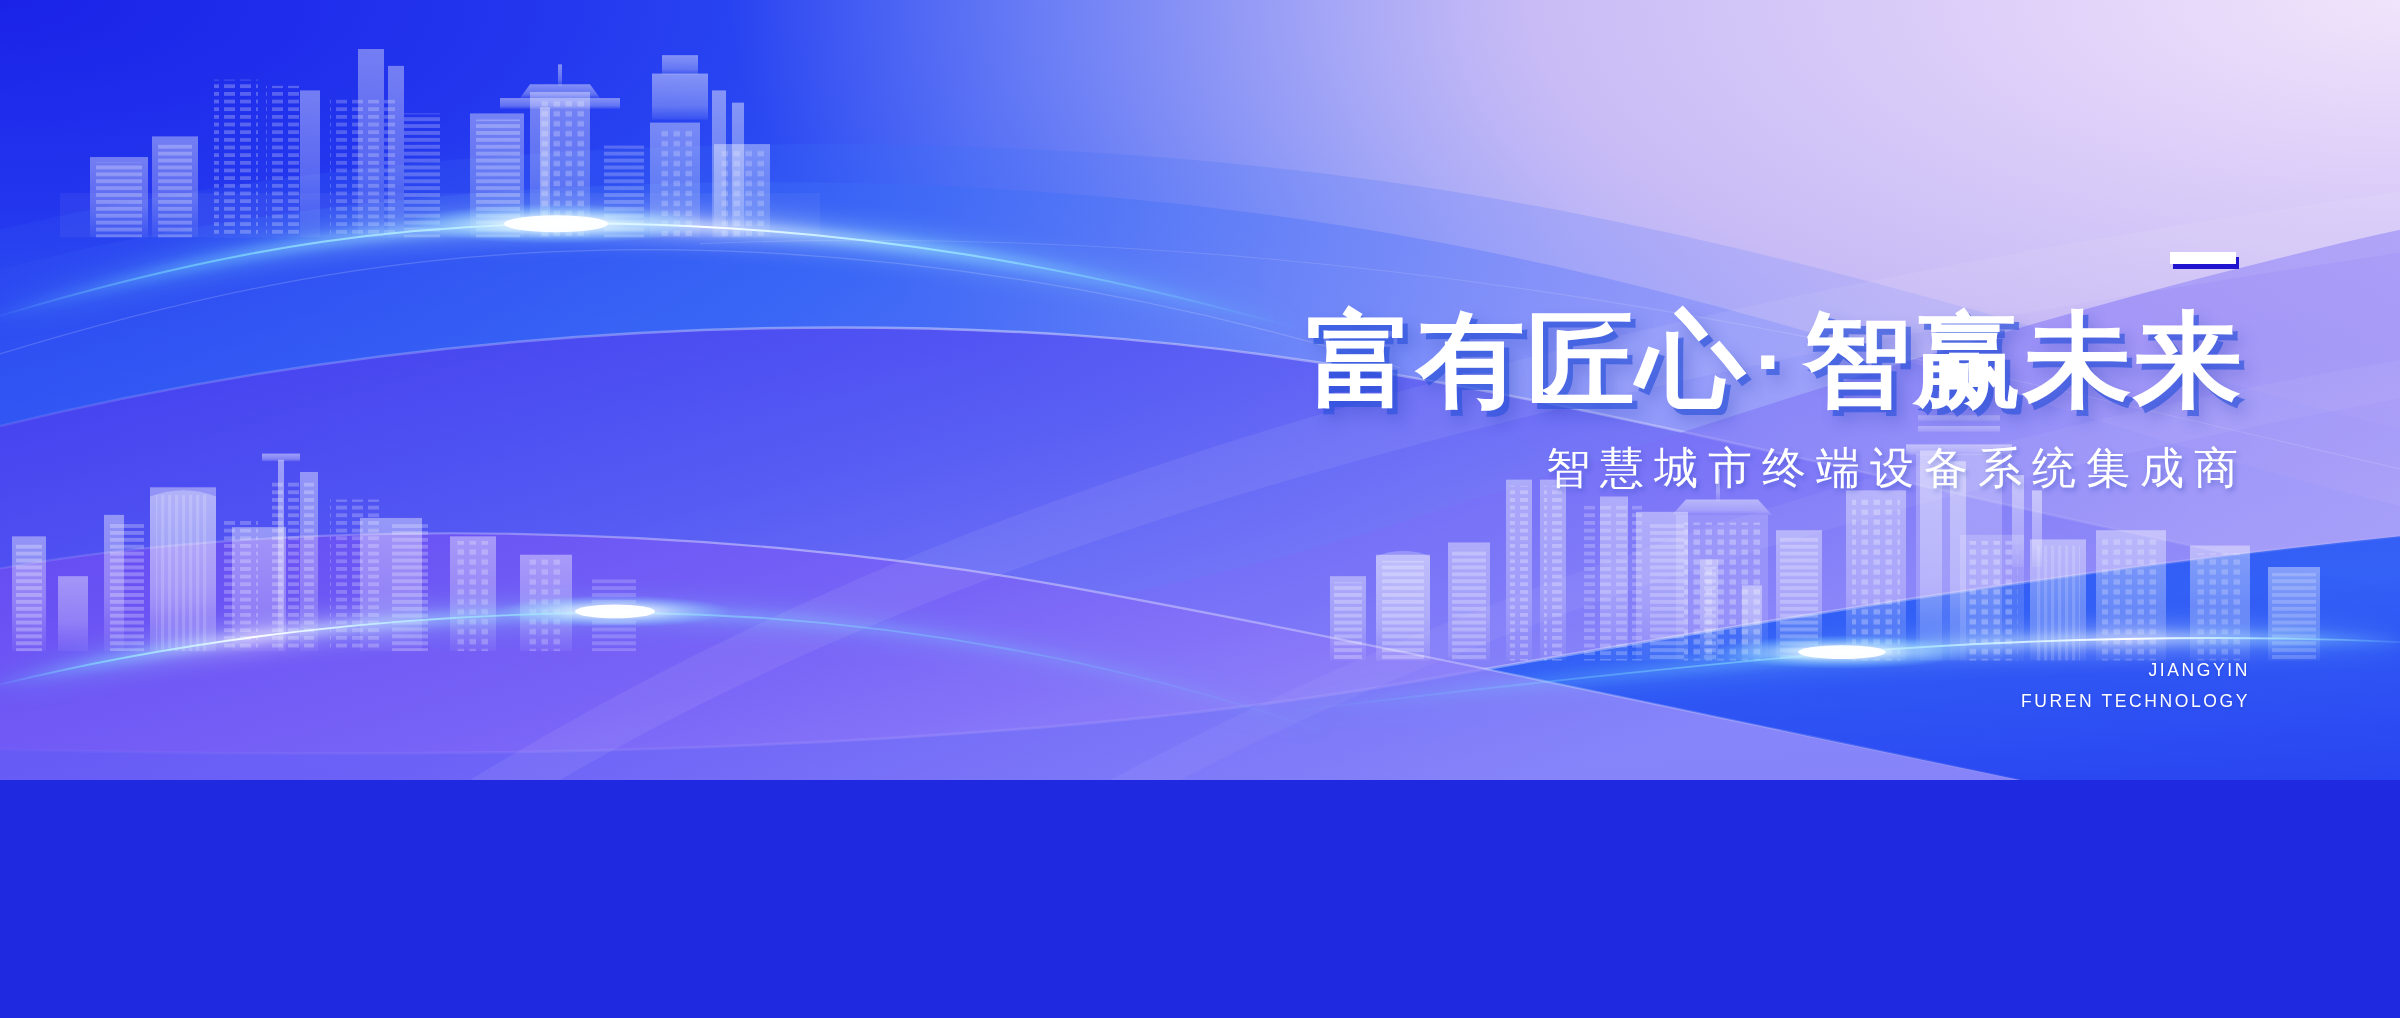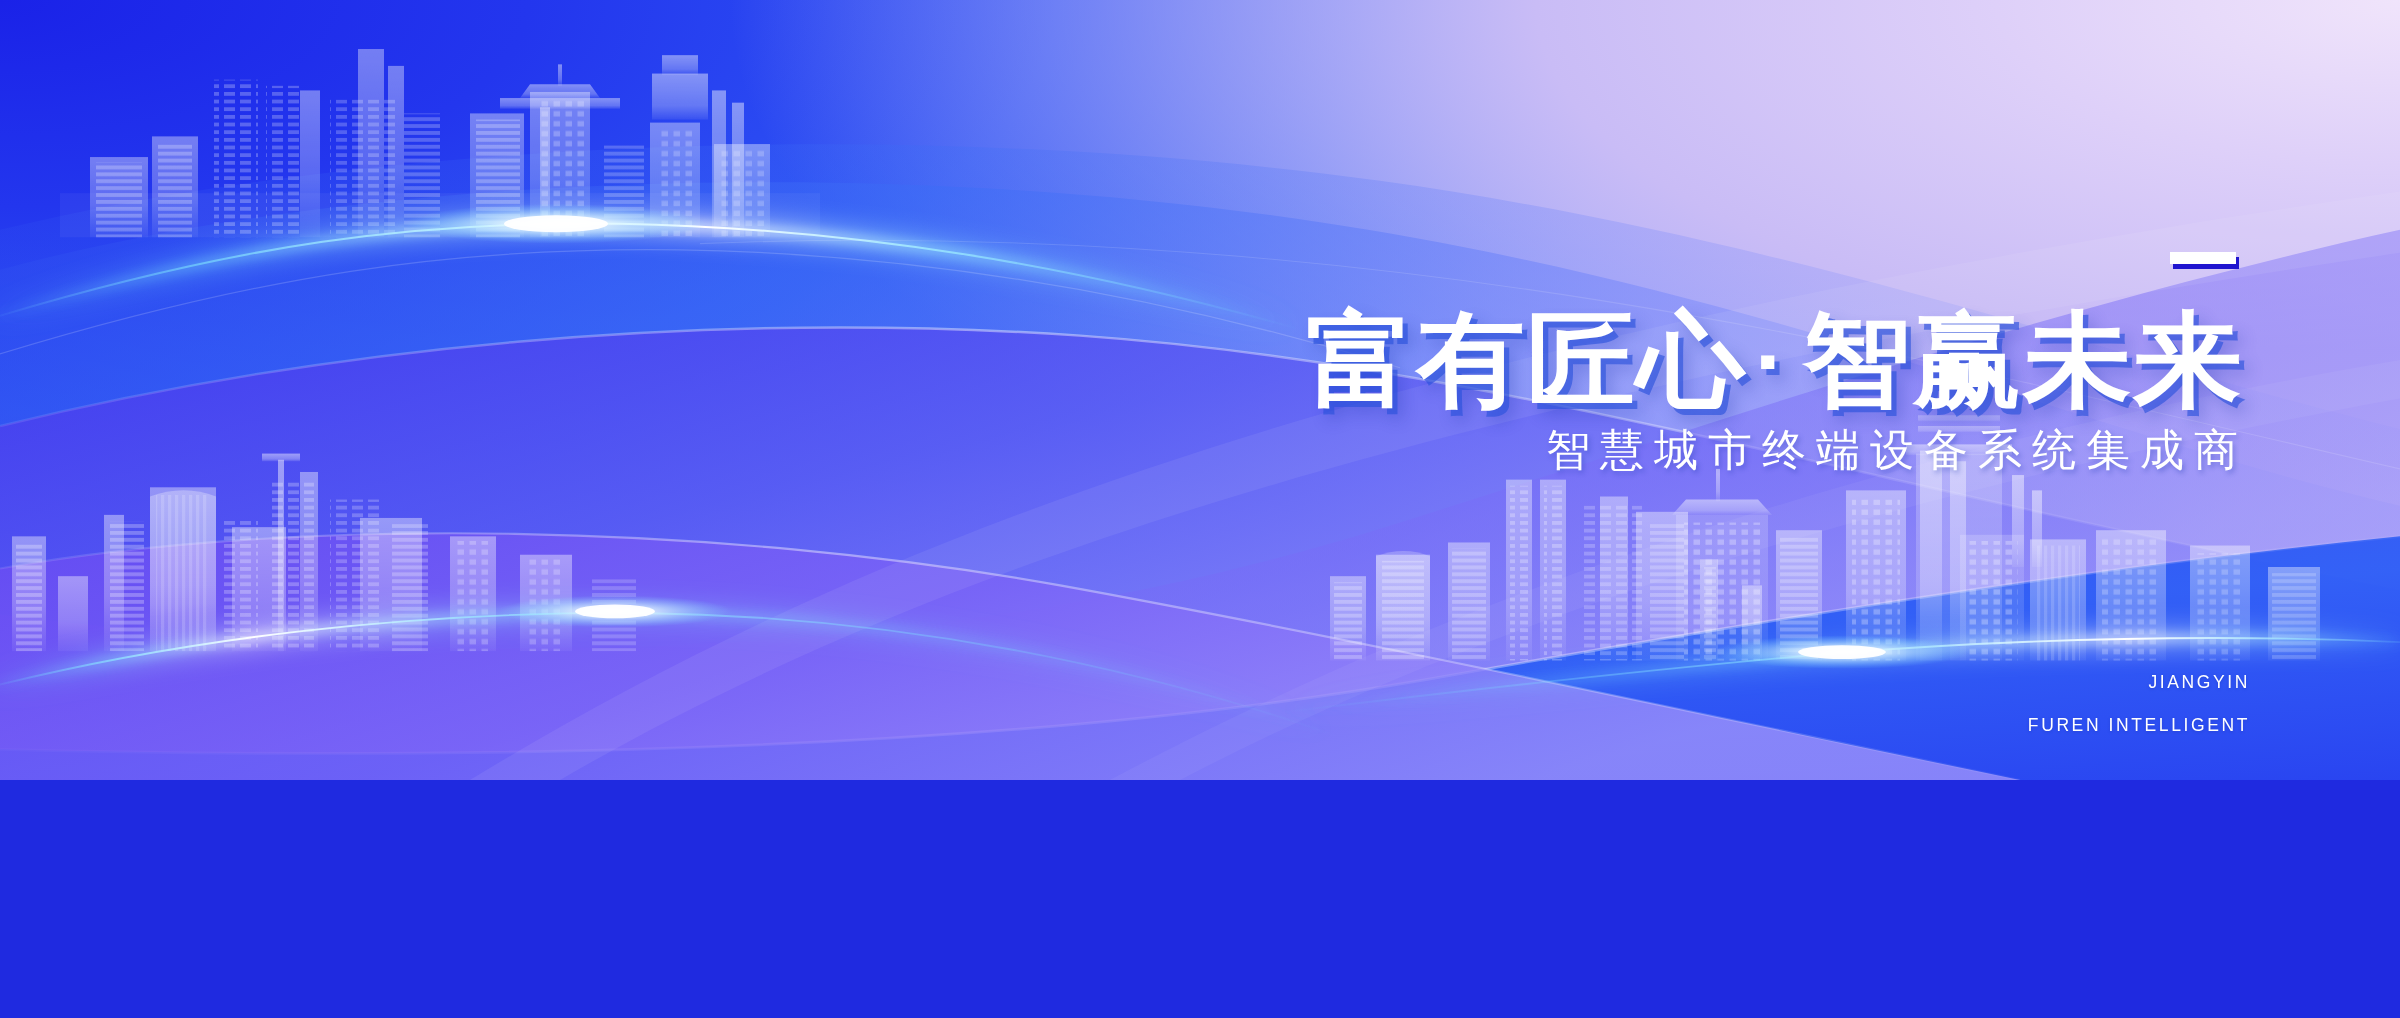--- a/index.html
+++ b/index.html
@@ -61,21 +61,21 @@
   }
   #headline .sep{
     font-size:72px;
     vertical-align:0.12em;
     letter-spacing:14px;
     padding:0 6px;
   }
 
   #subtitle{
     display:block;
-    margin-top:14px;
+    margin-top:32px;
     font-family:"DejaVu Sans","Liberation Sans",sans-serif;
     font-weight:400;
     font-size:44px;
     line-height:1.1;
     color:#ffffff;
     letter-spacing:10px;
     white-space:nowrap;
     padding-right:2px;
     text-shadow:2px 3px 5px rgba(35,60,180,.38);
   }
@@ -87,21 +87,21 @@
     width:730px;
     text-align:right;
     z-index:40;
     color:#ffffff;
     font-size:17.5px;
     line-height:1.78;
     letter-spacing:2.6px;
     font-weight:400;
     text-shadow:0 1px 3px rgba(30,50,160,.35);
   }
-  #en-block span{display:block;margin-top:12px;}
+  #en-block span{display:block;}
 </style>
 </head>
 <body>
 
 <div id="banner">
 
   <div class="layer">
     <svg class="svgfull" viewBox="0 0 2400 1018" preserveAspectRatio="none">
       <defs>
         <linearGradient id="wA" x1="0" y1="0" x2="1" y2="0.35">
@@ -408,16 +408,16 @@
       <span id="accent-dash"></span>
     </div>
     <h1 id="headline">
       <span>富有匠心</span><span class="sep">·</span><span>智赢未来</span>
     </h1>
     <div id="subtitle">智慧城市终端设备系统集成商</div>
   </div>
 
   <div id="en-block">
     <span>JIANGYIN</span>
-    <span>FUREN INTELLIGENT</span>
+    <span>FUREN TECHNOLOGY</span>
   </div>
 
 </div>
 
 </body></html>

